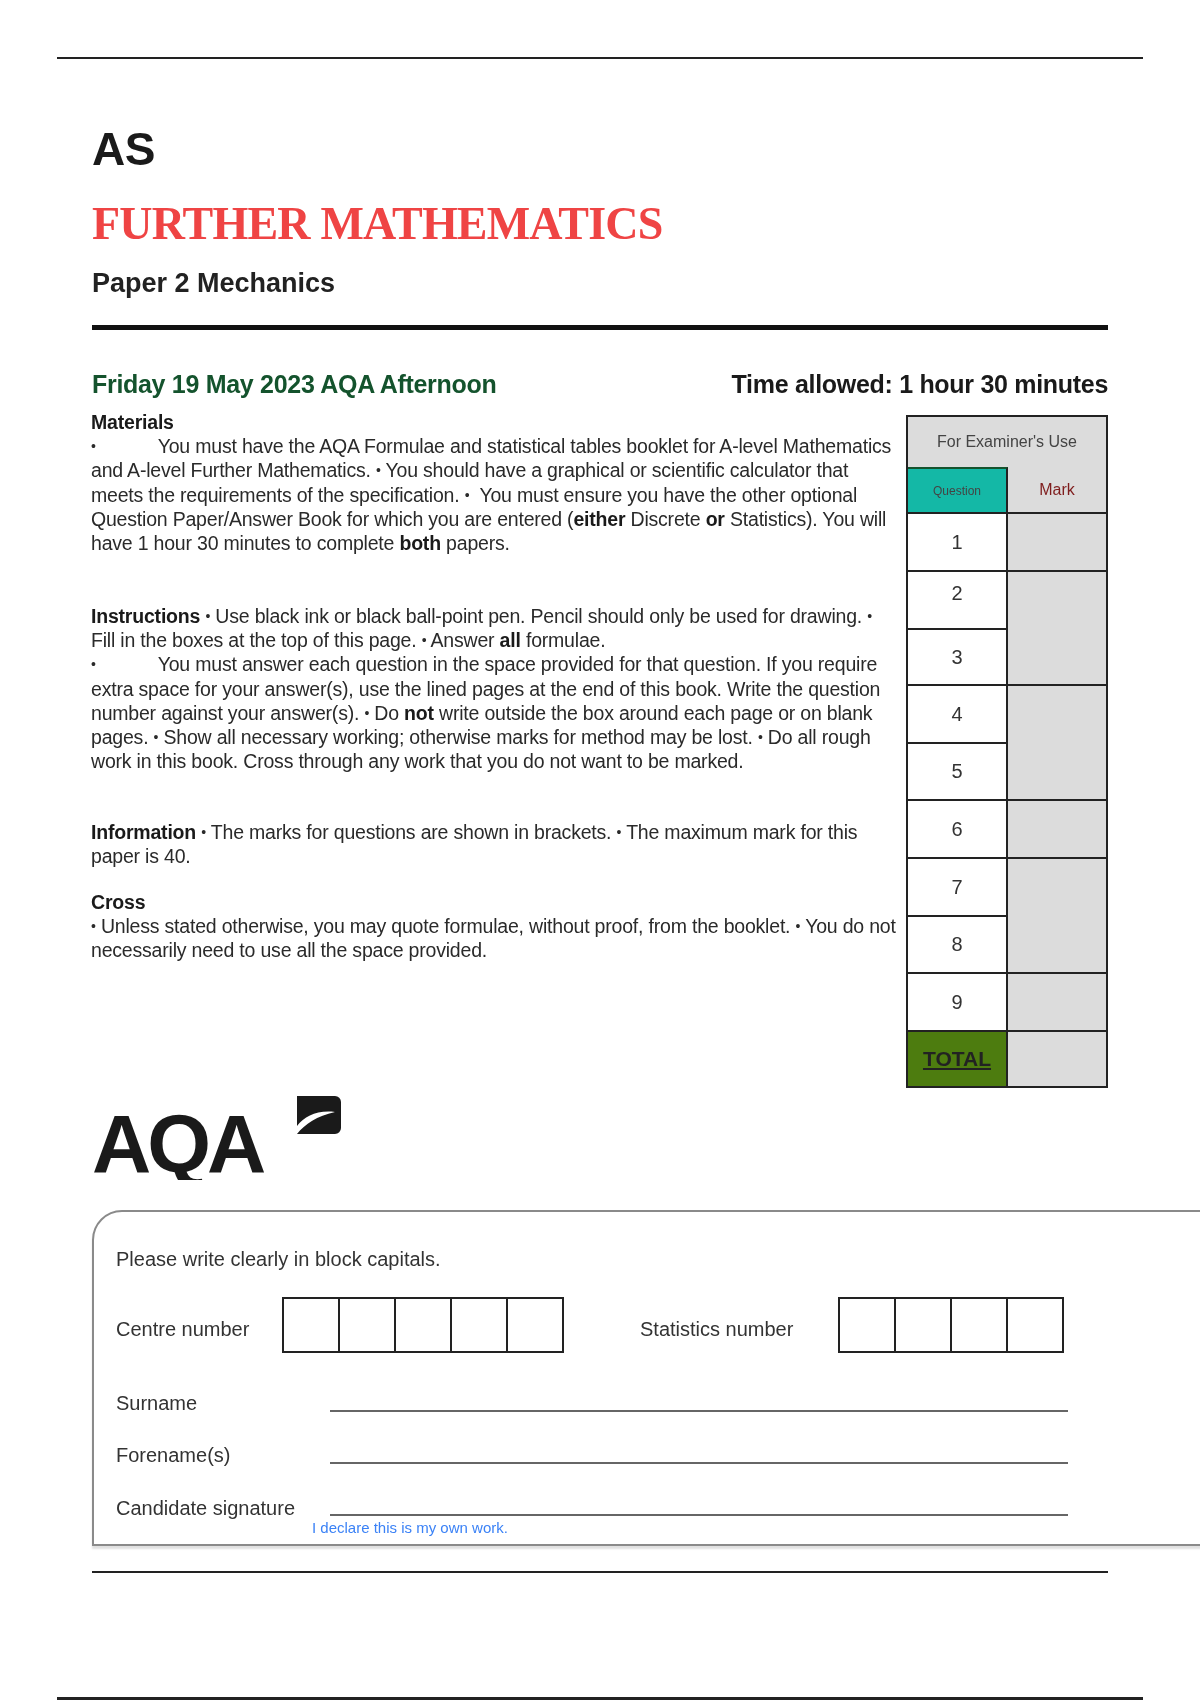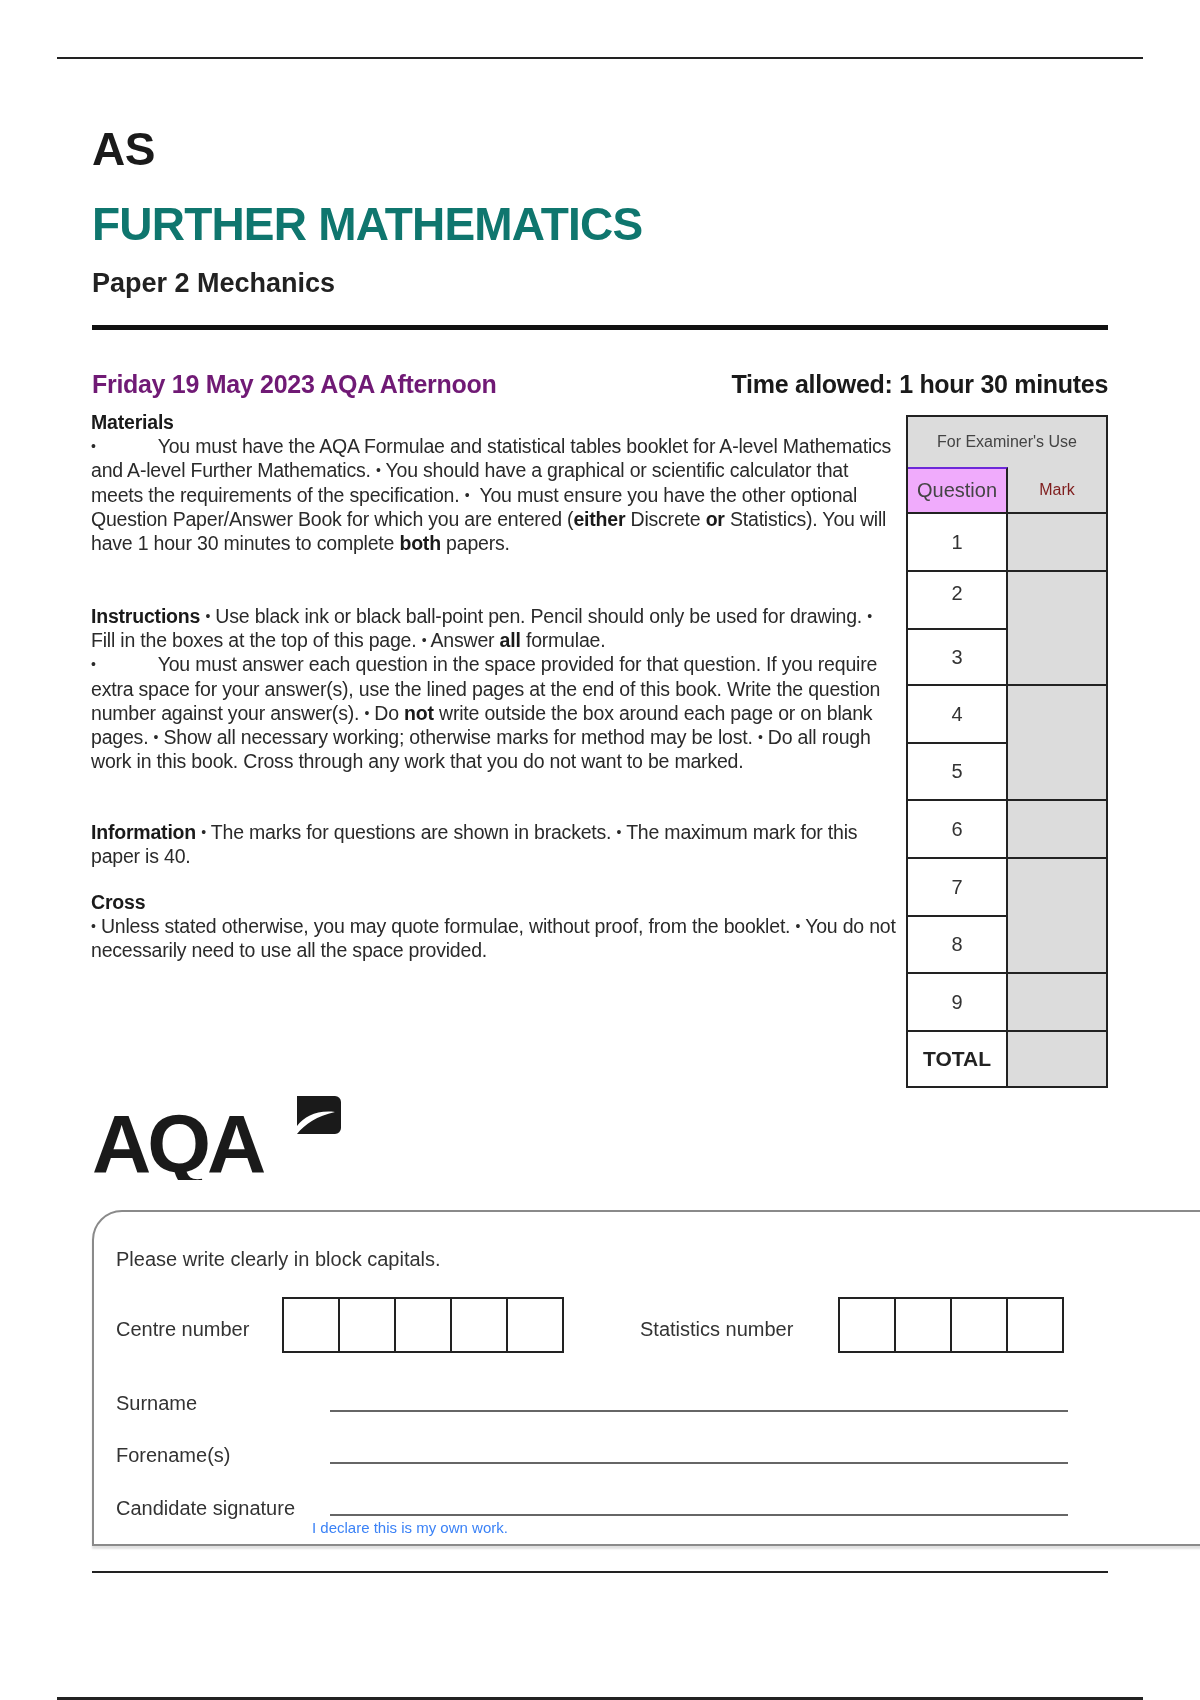--- a/index.html
+++ b/index.html
@@ -1,44 +1,44 @@
 <!DOCTYPE html>
 <html><head>
   <meta charset="utf-8">
   <style>
     html, body { margin: 0; padding: 0; background: #ffffff; }
     body { width: 1200px; height: 1700px; position: relative; overflow: hidden; color: #1a1a1a; }
     .abs { position: absolute; }
     .rule-top { left: 57px; top: 57px; width: 1086px; height: 2px; background: #222; }
     .title-as { left: 92px; top: 122px; font-family: "Liberation Sans", sans-serif; font-weight: bold; font-size: 46px; letter-spacing: -0.5px; color: #1a1a1a; text-align: right; }
-    .title-main { left: 92px; top: 197px; font-family: Liberation Sans, sans-serif; font-weight: bold; font-size: 46px; letter-spacing: -0.8px; color: #0f766e; }
+    .title-main { left: 92px; top: 197px; font-family: Liberation Serif, serif; font-weight: bold; font-size: 46px; letter-spacing: -0.8px; color: #ef4444; }
     .title-paper { left: 92px; top: 268px; font-family: "Liberation Sans", sans-serif; font-weight: bold; font-size: 27px; color: #222; }
     .rule-thick { left: 92px; top: 325px; width: 1016px; height: 5px; background: #111; }
-    .date-line { left: 92px; top: 370px; font-family: "Liberation Sans", sans-serif; font-weight: bold; font-size: 25px; color: #701a75; letter-spacing: -0.3px; }
+    .date-line { left: 92px; top: 370px; font-family: "Liberation Sans", sans-serif; font-weight: bold; font-size: 25px; color: #14532d; letter-spacing: -0.3px; }
     .time-line { right: 92px; top: 370px; font-family: "Liberation Sans", sans-serif; font-weight: bold; font-size: 25px; color: #1a1a1a; letter-spacing: -0.3px; }
 
     .body-text { left: 91px; width: 810px; font-family: "Liberation Sans", sans-serif; font-size: 19.5px; line-height: 24.2px; color: #2a2a2a; letter-spacing: -0.2px; }
     .body-text .hd { font-weight: bold; color: #1a1a1a; }
     .body-text b { color: #1a1a1a; }
     .bul { font-size: 14px; vertical-align: 2px; }
     .sec-materials { top: 410px; }
     .sec-instructions { top: 604px; }
     .sec-information { top: 820px; }
     .sec-advice { top: 890px; }
 
     
     .exam-table { left: 906px; top: 415px; width: 202px; border: 2px solid #222; border-right-width: 2px; box-sizing: border-box; background: #dcdcdc; font-family: "Liberation Sans", sans-serif; }
     .exam-head { height: 50px; display: flex; align-items: center; justify-content: center; font-size: 16px; color: #444; border-bottom: 0; }
     .exam-cols { display: flex; height: 45px; }
-    .col-q { width: 100px; background: #f0abfc; border-top: 2px solid #6d28d9; border-right: 2px solid #222; box-sizing: border-box; display: flex; align-items: center; justify-content: center; font-size: 20px; color: #444; }
+    .col-q { width: 100px; background: #14b8a6; border-top: 2px solid #14532d; border-right: 2px solid #222; box-sizing: border-box; display: flex; align-items: center; justify-content: center; font-size: 12px; color: #444; }
     .col-m { flex: 1; display: flex; align-items: center; justify-content: center; font-size: 16px; color: #7f1d1d; }
     .exam-row { display: flex; border-top: 2px solid #222; box-sizing: border-box; }
     .exam-row .q { width: 100px; background: #fff; border-right: 2px solid #222; box-sizing: border-box; display: flex; align-items: center; justify-content: center; font-size: 20px; color: #333; }
     .exam-row .m { flex: 1; background: #dcdcdc; }
-    .exam-row.total .q { background: #ffffff; font-weight: bold; font-size: 21px; color: #222; }
+    .exam-row.total .q { background: #4d7c0f; font-weight: bold; font-size: 21px; color: #222; text-decoration: underline; }
 
     
     .logo { left: 92px; top: 1088px; width: 260px; height: 92px; }
 
     
     .cand-box { left: 92px; top: 1210px; width: 1156px; height: 336px; border: 2px solid #8a8a8a; box-sizing: border-box; border-top-left-radius: 30px; border-bottom-right-radius: 30px; box-shadow: 0 3px 2px rgba(0,0,0,0.12); font-family: "Liberation Sans", sans-serif; color: #333; }
     .cand-intro { position: absolute; left: 22px; top: 36px; font-size: 20px; color: #333; }
     .cand-label { position: absolute; font-size: 20px; color: #333; }
     .boxes { position: absolute; display: flex; border: 2px solid #222; border-right: 0; height: 56px; box-sizing: border-box; }
     .boxes .cell { width: 56px; height: 100%; border-right: 2px solid #222; box-sizing: border-box; background: #fff; }

